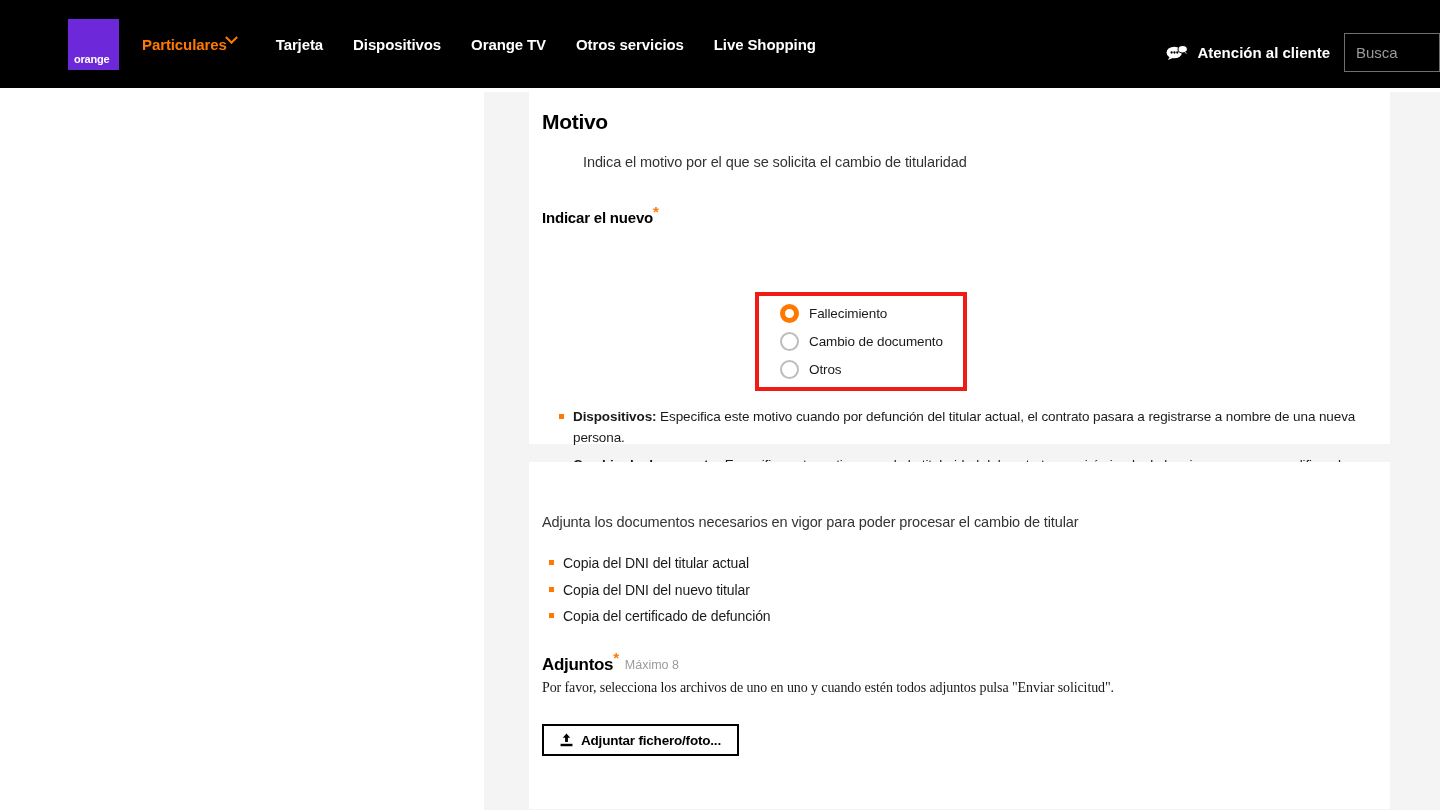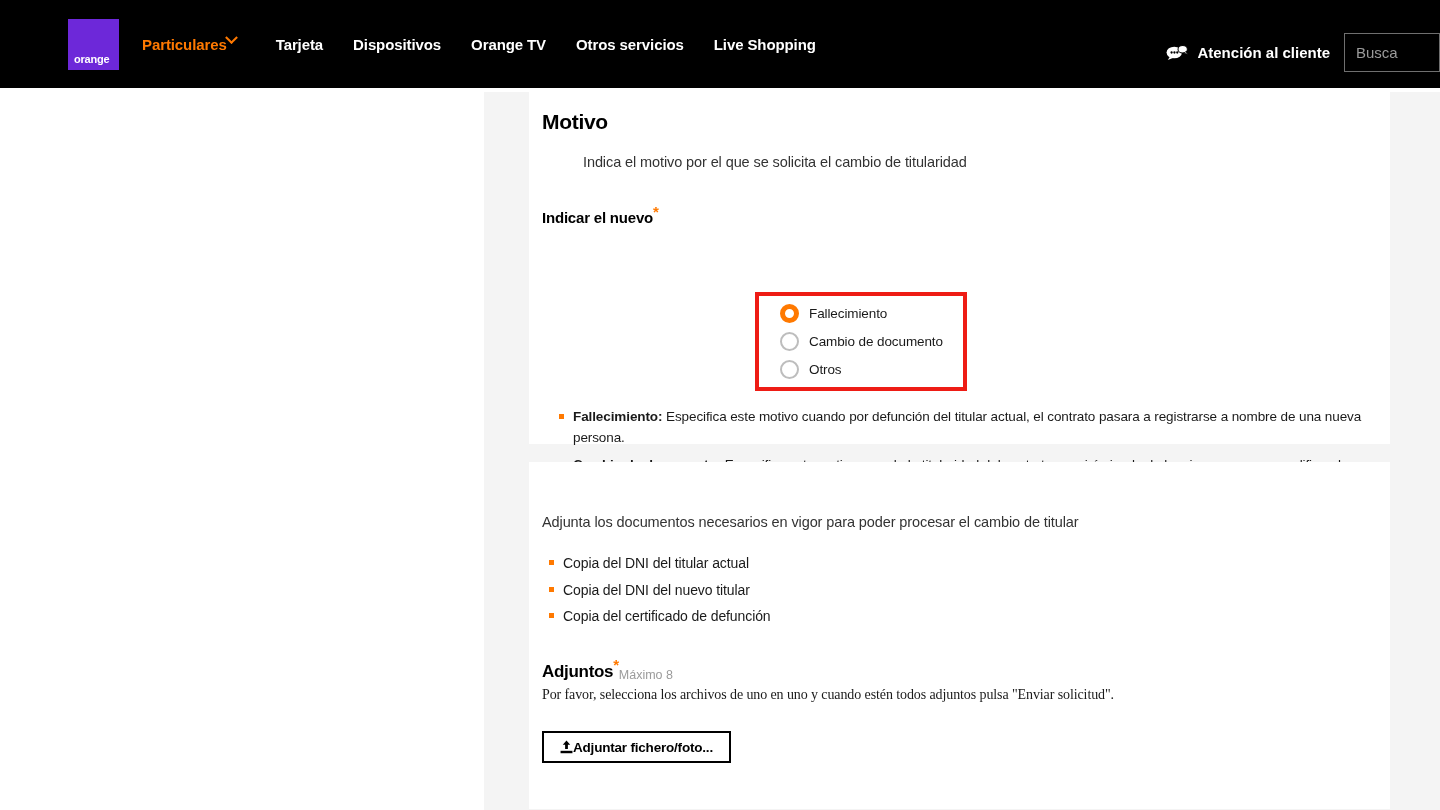--- a/index.html
+++ b/index.html
@@ -251,32 +251,34 @@
     top: 315px;
     left: 552px;
     width: 810px;
   }
 
   
   .doc-wrap { position: absolute; left: 542px; top: 400px; width: 850px; }
   .doc-sub { margin-top: 22px; }
   .doc-list { margin-top: 23px; }
   .adjuntos-head {
-    margin-top: 34px;
-    display: flex;
-    align-items: flex-end;
+    margin-top: 27px;
+    display: flex;
+    align-items: center;
+    gap: 6px;
   }
   .adjuntos-title { font-size: 17px; font-weight: 700; letter-spacing: -0.3px; }
   .adjuntos-max { font-size: 12.5px; color: #9b9b9b; }
   .adjuntos-help { margin-top: 5px; font-size: 14px; color: #1a1a1a; letter-spacing: -0.1px; font-family: Liberation Serif, serif; }
 
   .attach-btn {
     margin-top: 28px;
     display: inline-flex;
     align-items: center;
+    gap: 8px;
     height: 32px;
     padding: 0 16px;
     border: 2px solid #000000;
     background: #ffffff;
     font-family: "Liberation Sans", sans-serif;
     font-size: 13.5px;
     font-weight: 700;
     color: #000000;
     letter-spacing: -0.2px;
     cursor: pointer;
@@ -359,21 +361,21 @@
         <span class="radio-dot"></span>
         <span class="radio-text">Cambio de documento</span>
       </label>
       <label class="radio-item">
         <span class="radio-dot"></span>
         <span class="radio-text">Otros</span>
       </label>
     </div>
 
     <ul class="bullets motivo-notes">
-      <li><b>Fallecimiento:</b><span> Especifica este motivo cuando por defunción del titular actual, el contrato pasara a registrarse a nombre de una nueva persona.</span></li>
+      <li><b>Dispositivos:</b><span> Especifica este motivo cuando por defunción del titular actual, el contrato pasara a registrarse a nombre de una nueva persona.</span></li>
       <li><b>Cambio de documento:</b><span> Especifica este motivo cuando la titularidad del contrato seguirá siendo de la misma persona, modificando únicamente el documento de identidad (ejemplo: de pasaporte a DNI, de NIE a DNI, Tarjeta de Residencia a pasaporte, etc)</span></li>
       <li><b>Otros:</b><span> Especifica este motivo para cualquier situación diferente a Cambio de Documento o Fallecimiento.</span></li>
     </ul>
 
     <section class="card card-doc"></section>
 
     <div class="doc-wrap">
       <p class="sec-sub doc-sub">Adjunta los documentos necesarios en vigor para poder procesar el cambio de titular</p>
 
       <ul class="bullets simple doc-list">

